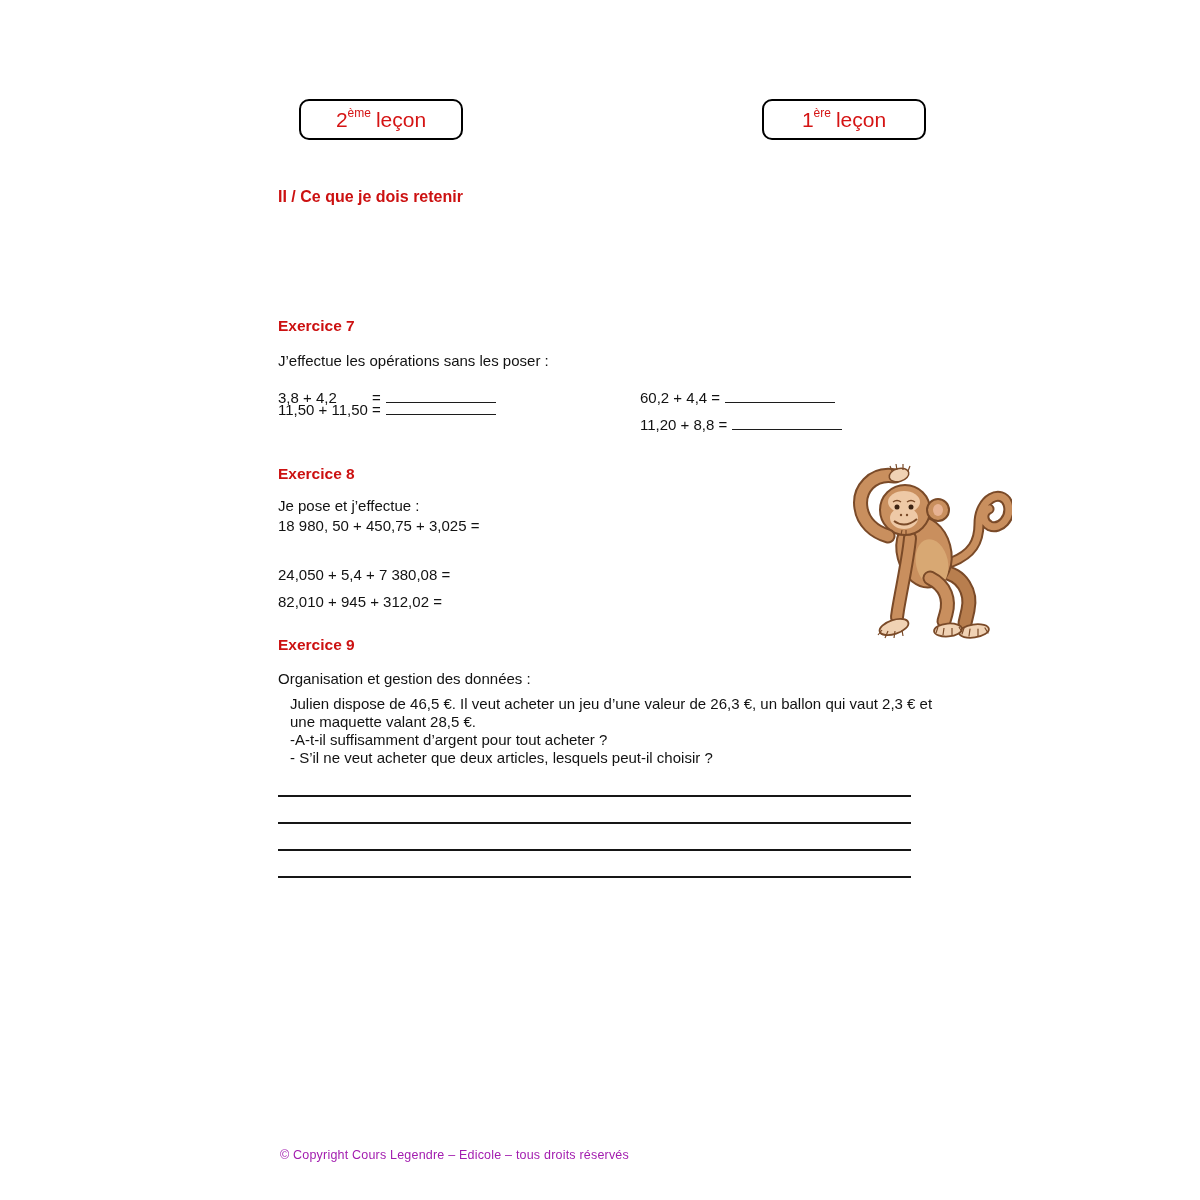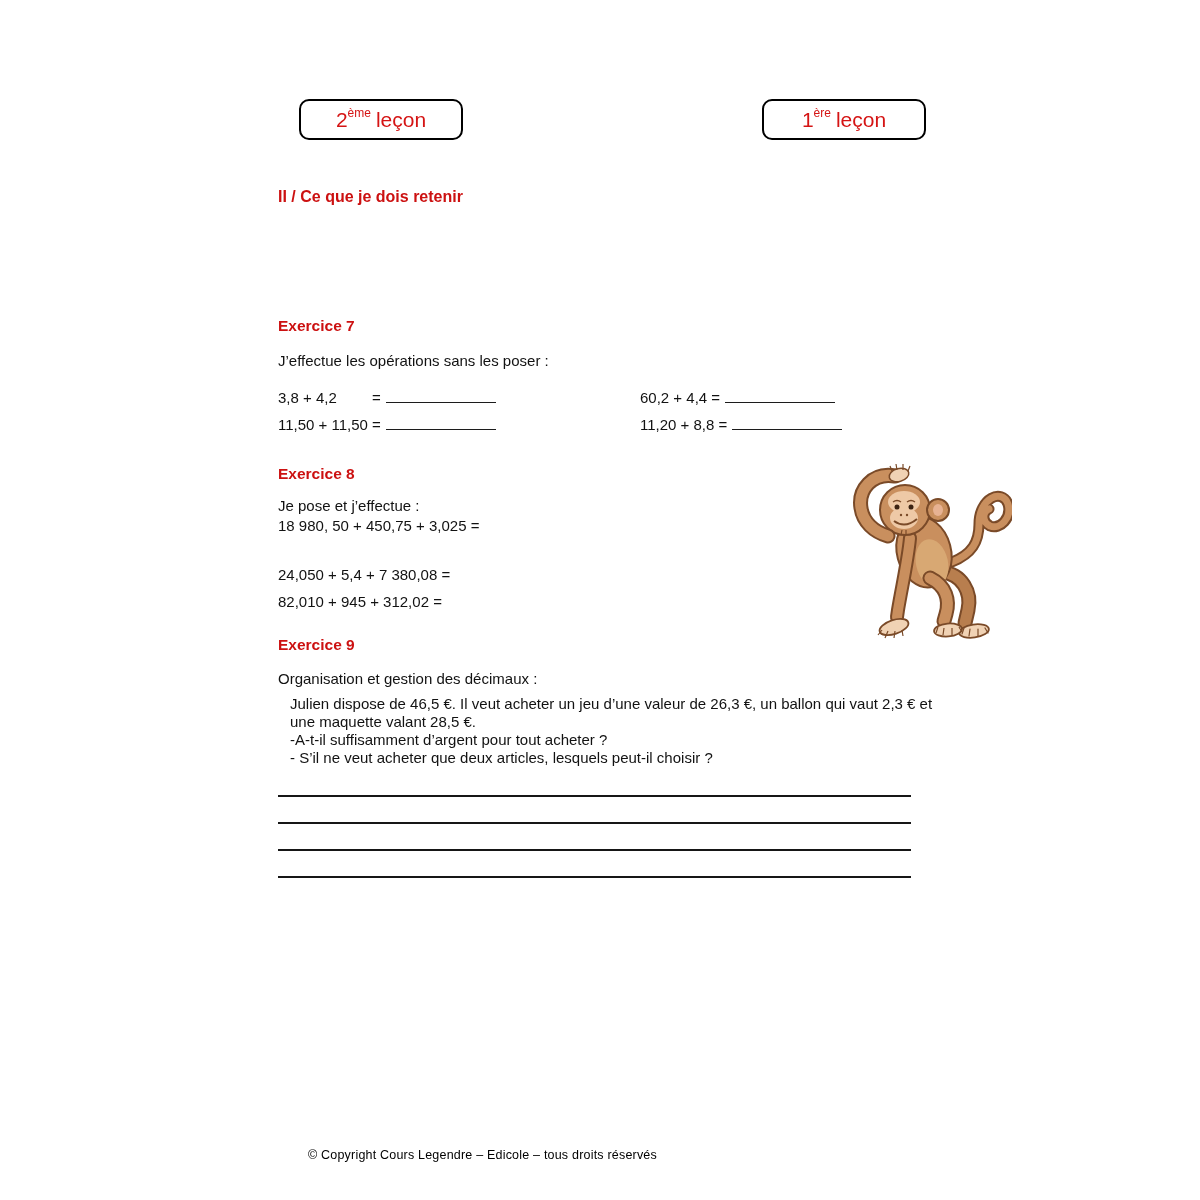--- a/index.html
+++ b/index.html
@@ -72,23 +72,22 @@
   .ex9-q { margin-top: 0; }
   .answer-line {
     position: absolute;
     left: 278px;
     width: 633px;
     border-top: 2px solid #161616;
     height: 0;
   }
   .footer-text {
     font-size: 12.5px;
-    color: #000000;
+    color: #a21caf;
     letter-spacing: 0.2px;
-    margin-left: 28px;
   }
 </style>
 </head>
 <body>
 
 <div class="canvas">
 
   <div class="badge" style="left:299px;">
     <span>2</span>
       <span class="sup">ème</span>
@@ -101,21 +100,21 @@
   </div>
 
   <div class="abs section-title" style="left:278px; top:188px;">II / Ce que je dois retenir</div>
 
   <div class="abs ex-title" style="left:278px; top:317px;">Exercice 7</div>
   <div class="abs body-text" style="left:278px; top:352px;">J’effectue les opérations sans les poser :</div>
 
   <div class="abs eq" style="left:278px; top:388px;">
     <span class="expr">3,8 + 4,2</span><span>=</span><span class="blank"></span>
   </div>
-  <div class="abs eq" style="left:278px; top:415px;">
+  <div class="abs eq" style="left:278px; top:400px;">
     <span class="expr">11,50 + 11,50</span><span>=</span><span class="blank"></span>
   </div>
   <div class="abs eq" style="left:640px; top:388px;">
     <span>60,2 + 4,4</span>&nbsp;<span>=</span><span class="blank"></span>
   </div>
   <div class="abs eq" style="left:640px; top:415px;">
     <span>11,20 + 8,8</span>&nbsp;<span>=</span><span class="blank"></span>
   </div>
 
   <div class="abs ex-title" style="left:278px; top:465px;">Exercice 8</div>
@@ -168,21 +167,21 @@
     <g stroke-linecap="round" stroke-linejoin="round" fill="none">
 
       <path d="M43,16 C20,12 6,30 9,48 C11,62 22,72 36,76" stroke="#7a4a28" stroke-width="15"></path>
       <path d="M43,16 C20,12 6,30 9,48 C11,62 22,72 36,76" stroke="#c98f5e" stroke-width="11"></path>
     </g>
     <ellipse cx="47" cy="15" rx="10" ry="6.5" transform="rotate(-15 47 15)" fill="#f0d2b4" stroke="#7a4a28" stroke-width="1.5"></ellipse>
     <path d="M40,11 L38,6 M45,10 L44,4 M51,10 L51,4 M56,11 L58,6" stroke="#7a4a28" stroke-width="1.2" fill="none"></path>
   </svg>
 
   <div class="abs ex-title" style="left:278px; top:636px;">Exercice 9</div>
-  <div class="abs body-text" style="left:278px; top:670px;">Organisation et gestion des décimaux :</div>
+  <div class="abs body-text" style="left:278px; top:670px;">Organisation et gestion des données :</div>
   <div class="abs ex9-block" style="left:278px; top:695px;margin-left:12px;">
     <div>Julien dispose de 46,5 €. Il veut acheter un jeu d’une valeur de 26,3 €, un ballon qui vaut 2,3 € et une maquette valant 28,5 €.</div>
     <div class="ex9-q">-A-t-il suffisamment d’argent pour tout acheter ?</div>
     <div class="ex9-q">- S’il ne veut acheter que deux articles, lesquels peut-il choisir ?</div>
   </div>
 
   <div class="answer-line" style="top:795px;"></div>
   <div class="answer-line" style="top:822px;"></div>
   <div class="answer-line" style="top:849px;"></div>
   <div class="answer-line" style="top:876px;"></div>

